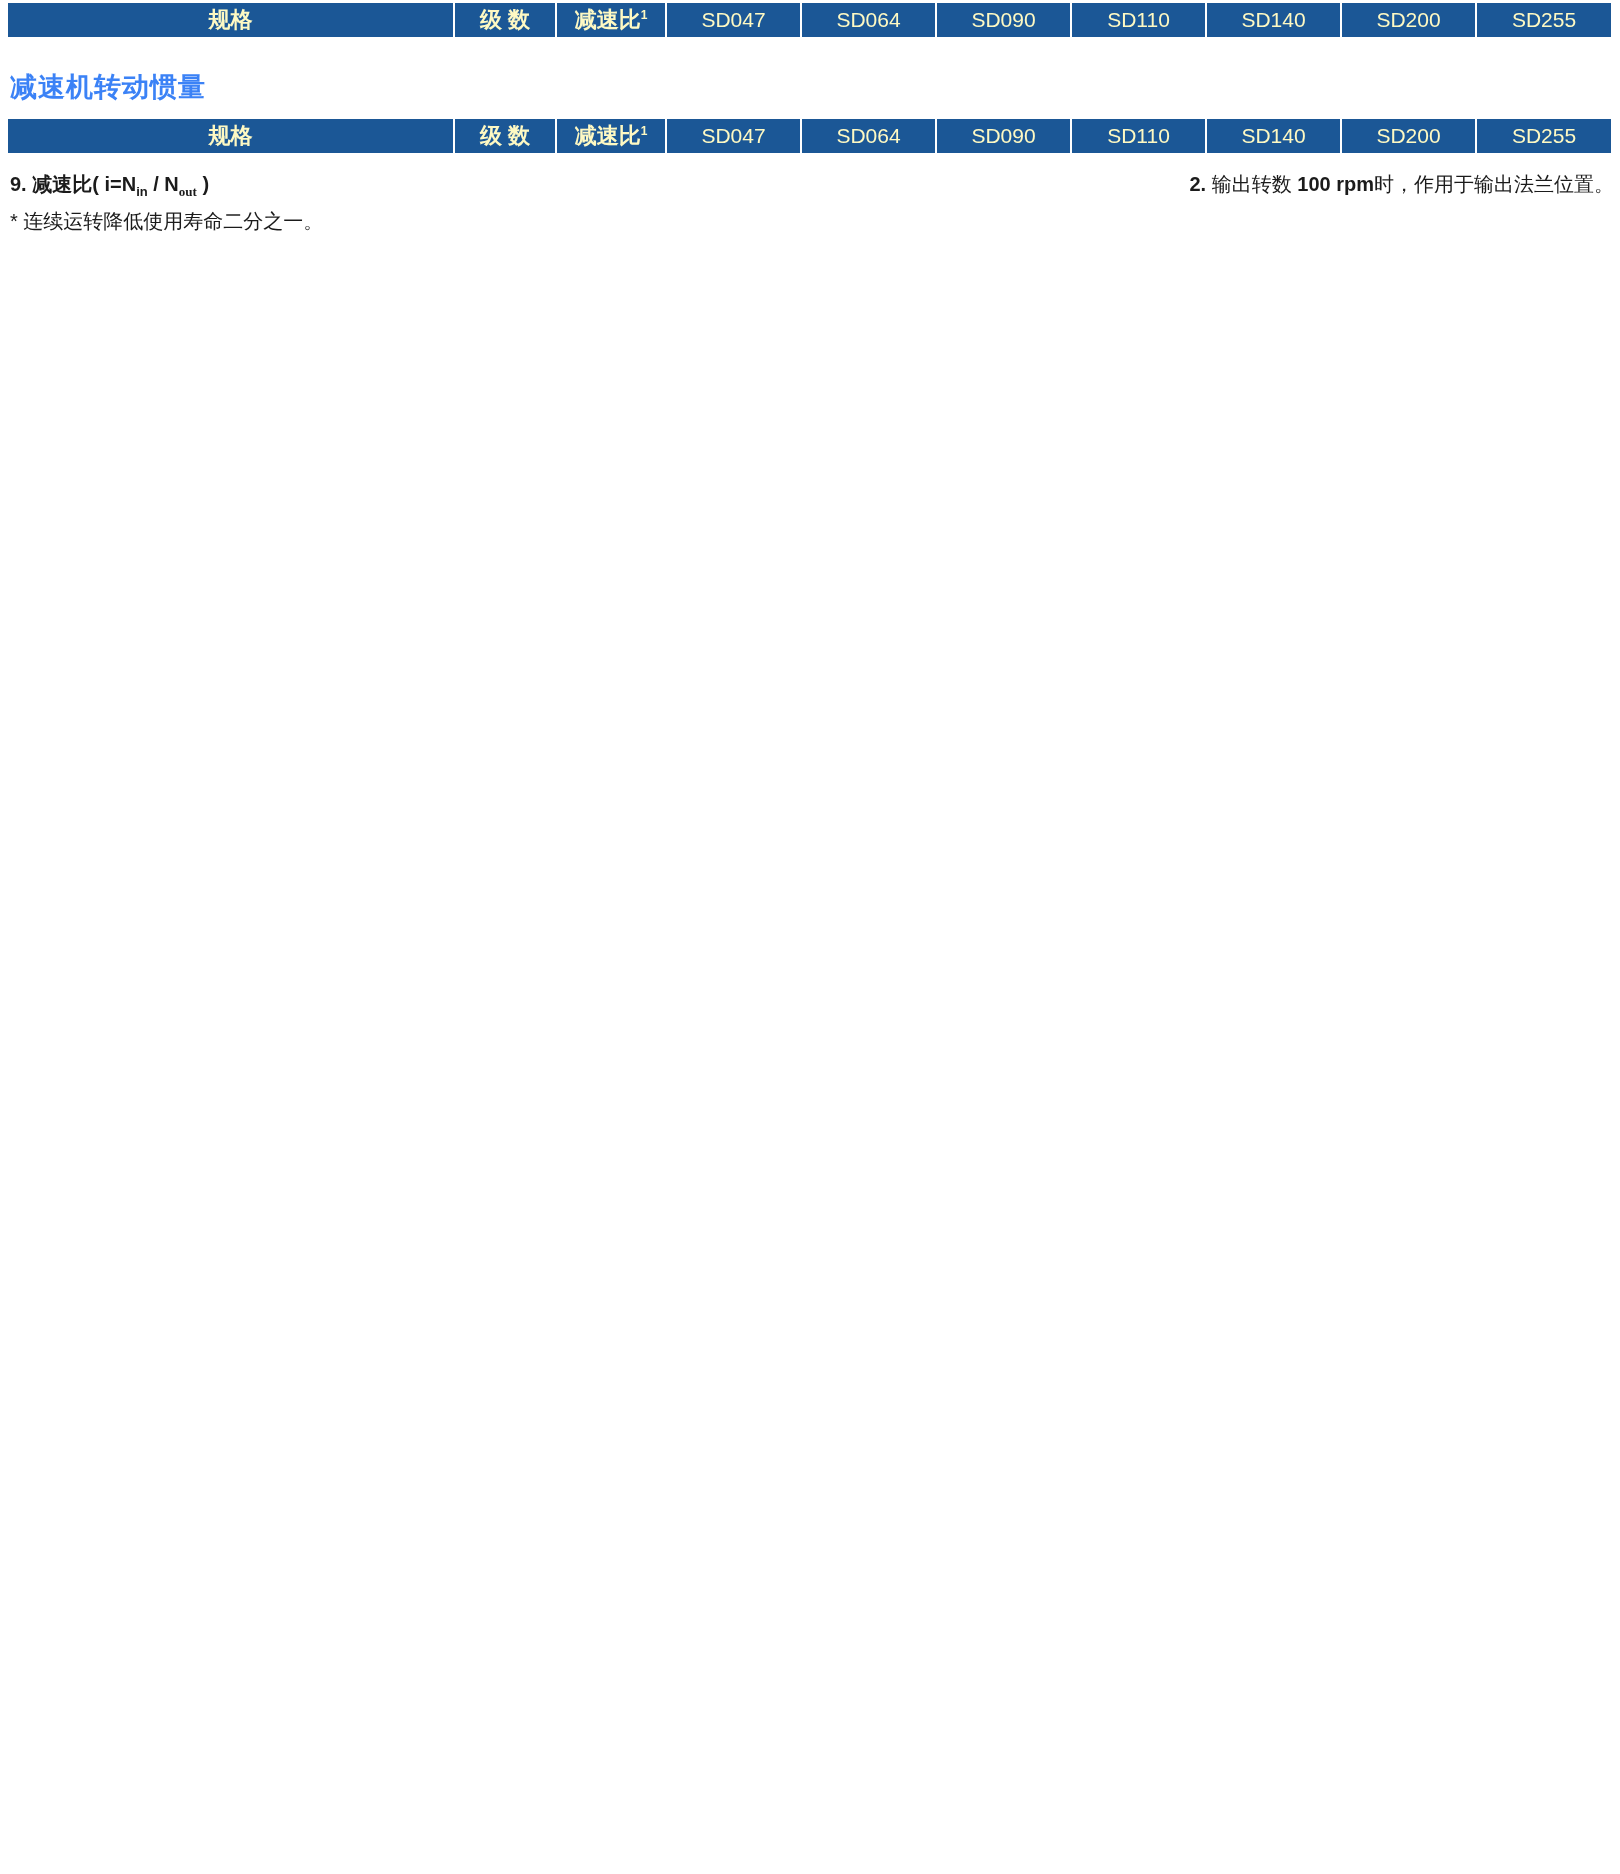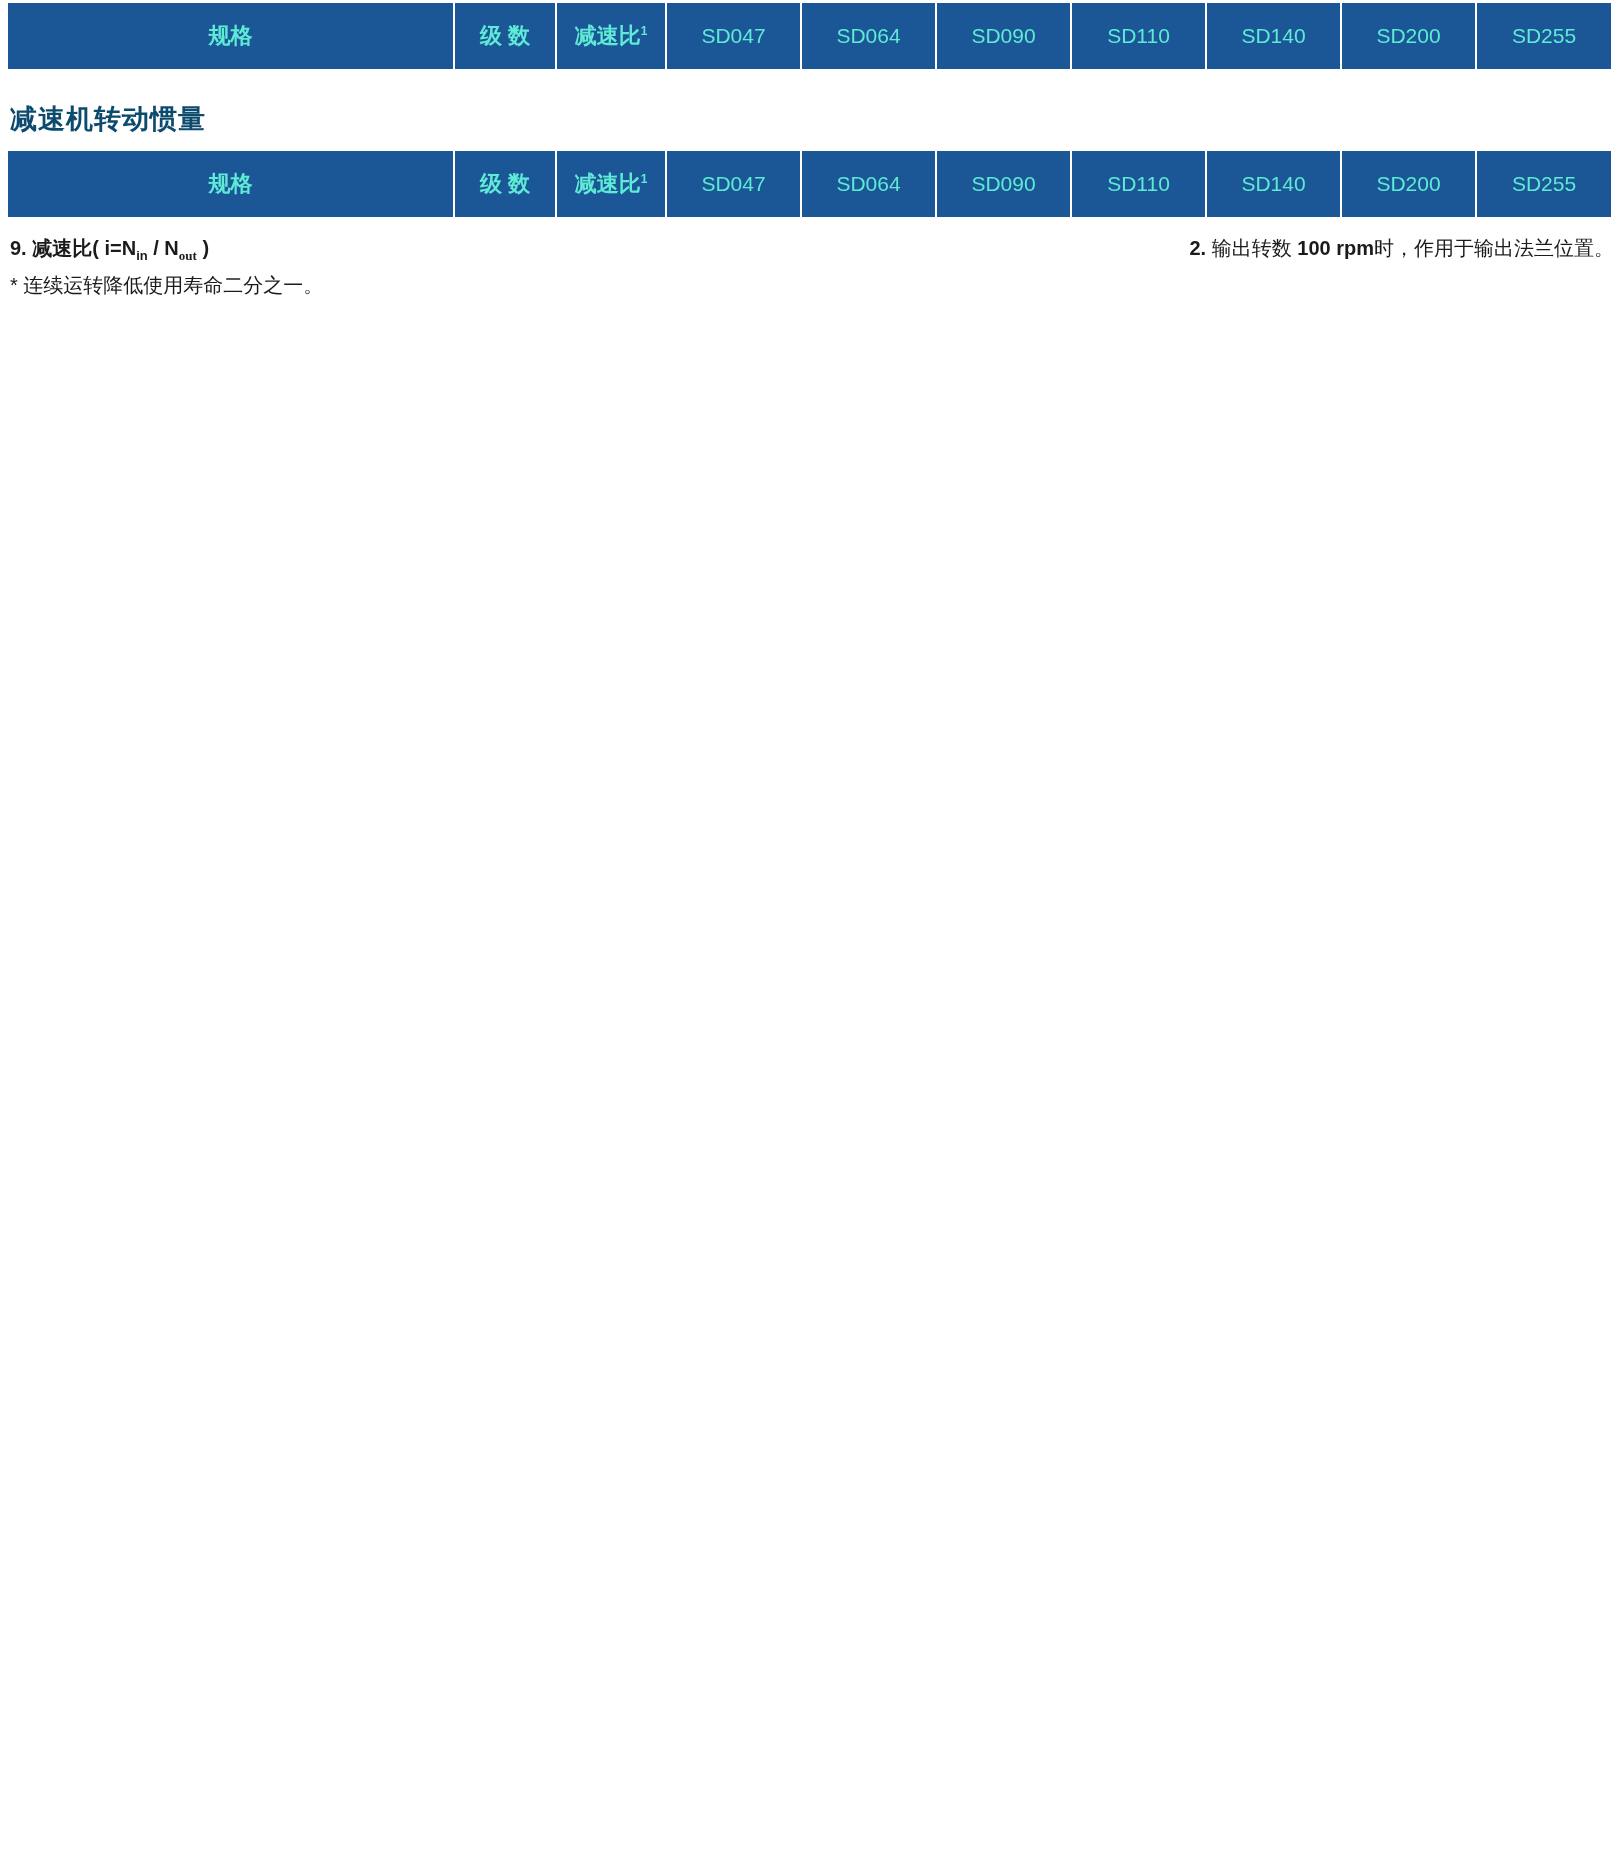--- a/index.html
+++ b/index.html
@@ -3,29 +3,29 @@
 <meta charset="utf-8">
 <style>
   html,body{margin:0;padding:0;}
   body{
     width:1620px;height:1874px;background:#ffffff;overflow:hidden;
     font-family:"Liberation Sans","DejaVu Sans",sans-serif;color:#1b1b1b;
   }
   .wrap{padding:3px 8px 0 8px;}
   table{border-collapse:collapse;table-layout:fixed;width:1604px;}
   th{
-    background:#1B5796;color:#5eead4;font-size:22px;font-weight:bold;
+    background:#1B5796;color:#fef9c3;font-size:22px;font-weight:bold;
     height:34px;border-right:2px solid #fff;border-bottom:2px solid #fff;
-    text-align:center;vertical-align:middle;padding:16px;
+    text-align:center;vertical-align:middle;padding:0;
   }
   th.model{font-weight:normal;font-size:21px;}
   th sup{font-size:12px;}
   sub{font-size:13px;line-height:0;}
   sup{font-size:13px;line-height:0;}
-  h2{font-size:27px;font-weight:bold;color:#0c4a6e;margin:30px 0 14px 2px;letter-spacing:1px;}
+  h2{font-size:27px;font-weight:bold;color:#3b82f6;margin:30px 0 14px 2px;letter-spacing:1px;}
   .notes{display:flex;justify-content:space-between;align-items:flex-start;
          margin:16px 2px 0 2px;font-size:20px;width:1604px;}
   .notes .left div{margin-bottom:10px;}
 </style>
 </head>
 <body>
 
 <div class="wrap">
 
   <table id="t1">

